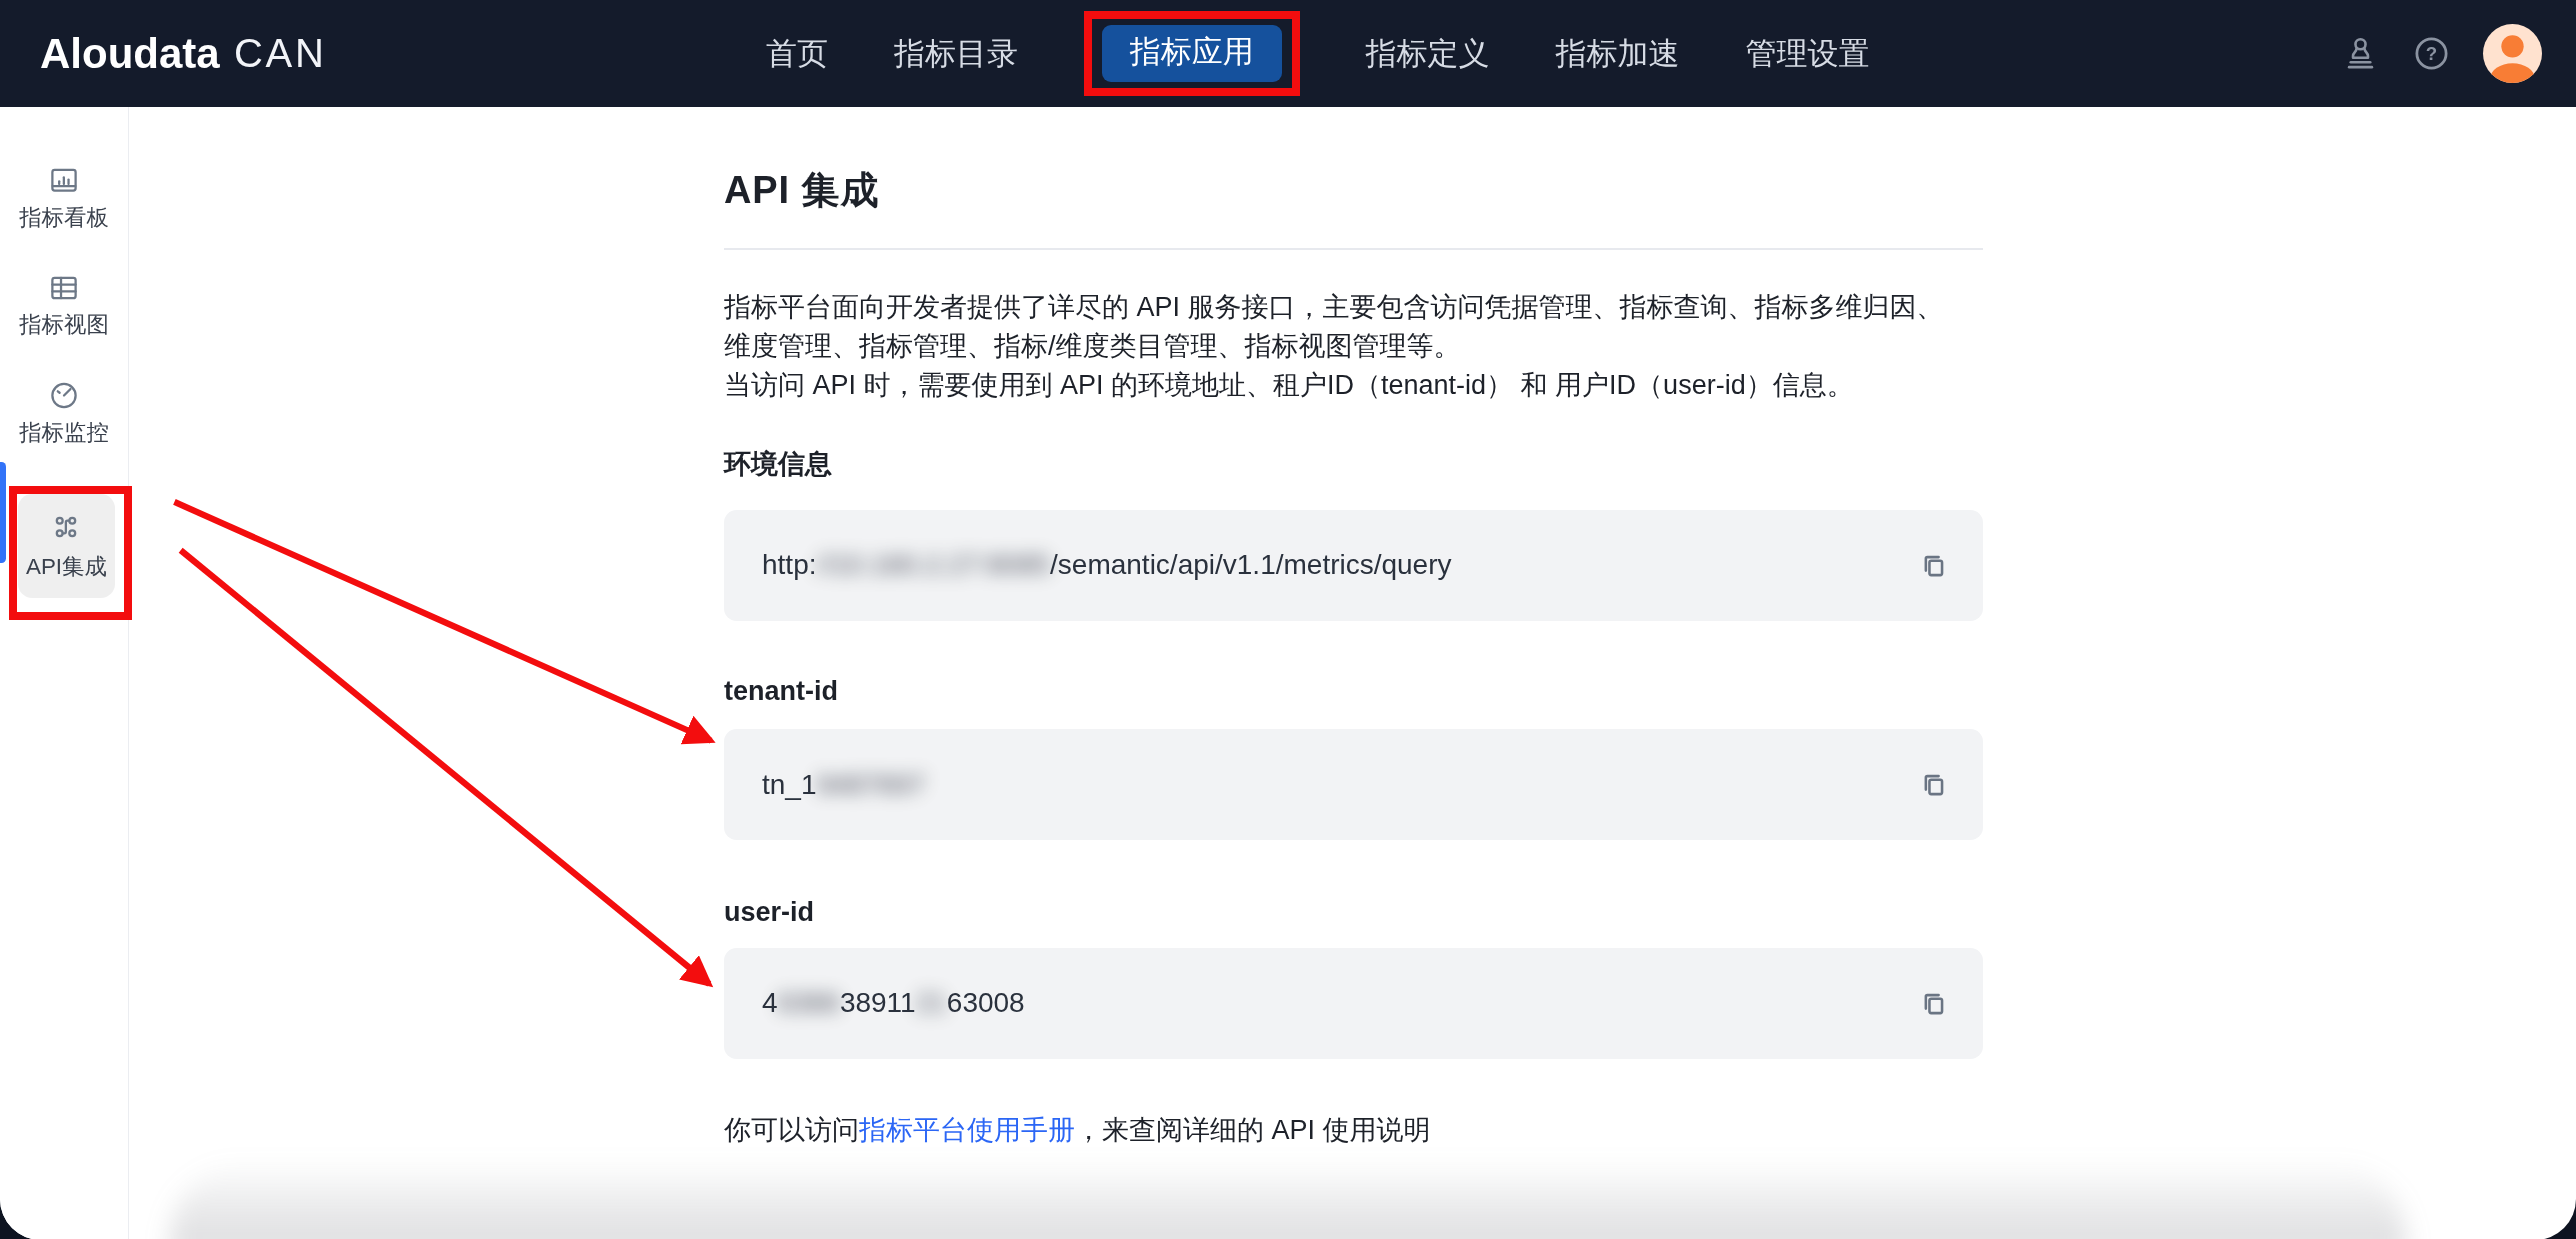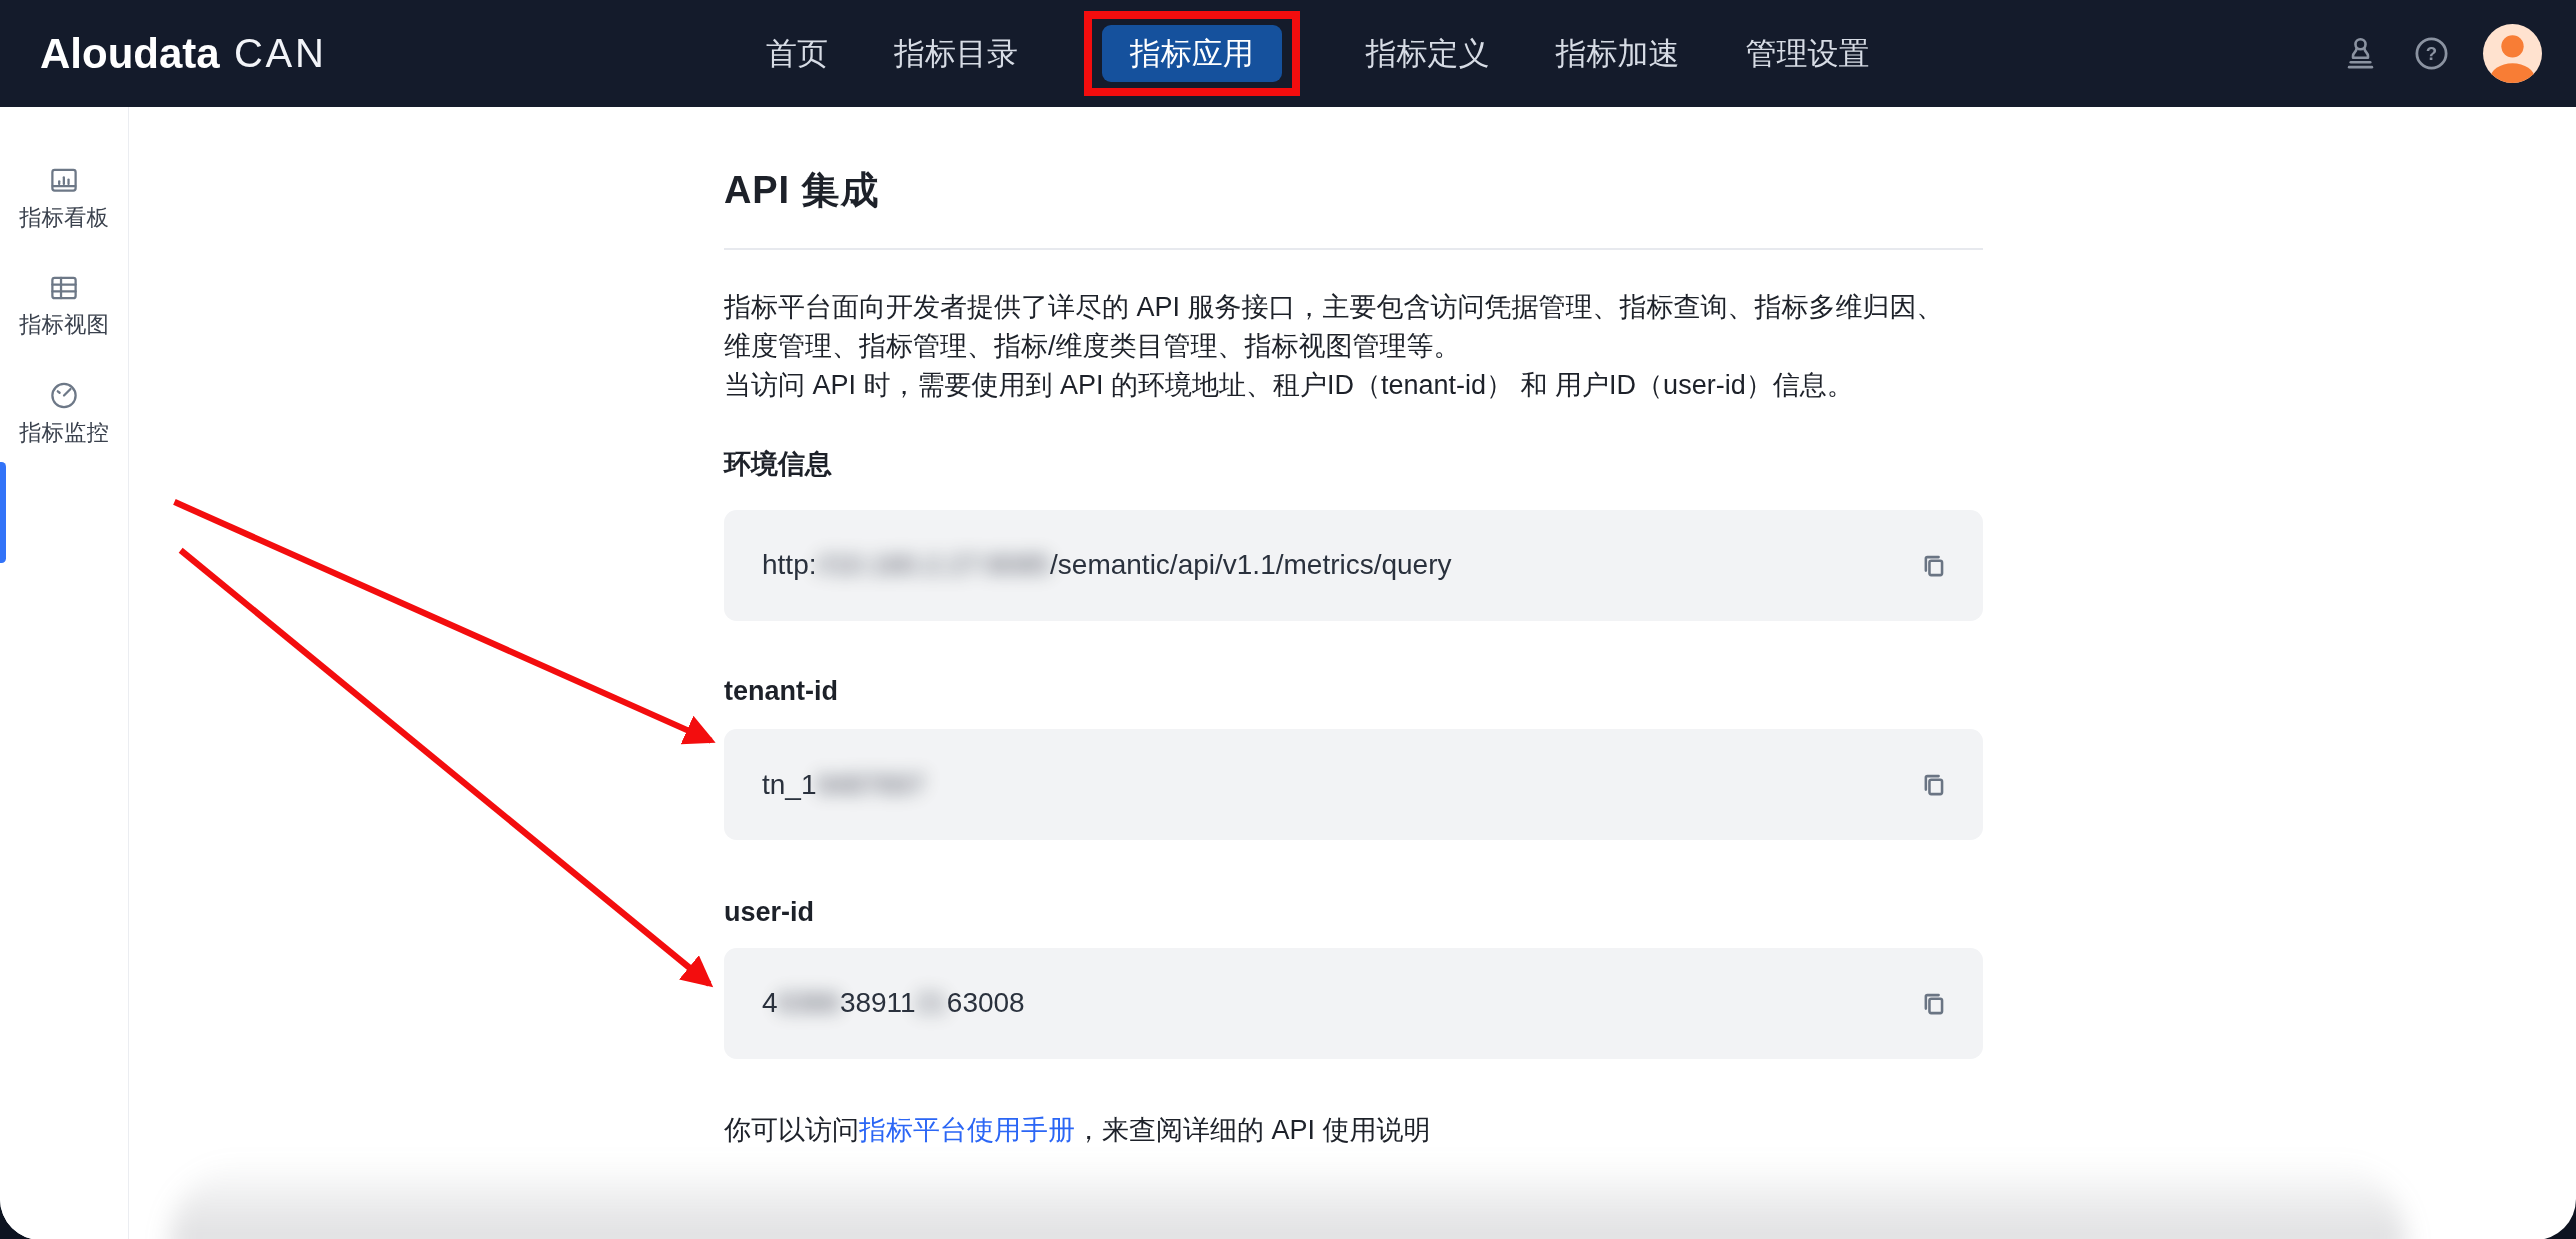--- a/index.html
+++ b/index.html
@@ -34,21 +34,21 @@
     position: absolute; left: 766px; top: 0; height: 107px;
     display: flex; align-items: center; gap: 66px;
   }
   .nav-item {
     font-size: 31px; color: #d7dce5; font-weight: 500;
     white-space: nowrap; cursor: pointer;
   }
   .nav-frame {
     border: 8px solid var(--annotation-red);
     padding: 6.3px 9.8px;
-    display: flex; align-items: center; justify-content: center;
+    display: flex; align-items: center; justify-content: center; font-family: Liberation Mono, monospace;
   }
   .nav-pill {
     background: var(--pill-blue);
     color: #ffffff;
     height: 57px; line-height: 57px;
     padding: 0 28px; border-radius: 9px;
     font-size: 31px; font-weight: 500; white-space: nowrap; cursor: pointer;
   }
   .top-right {
     position: absolute; right: 34px; top: 0; height: 107px;
@@ -198,20 +198,32 @@
 
     <div class="side-item">
       <svg class="s-icon" viewBox="0 0 24 24" fill="none" stroke="#6d7887" stroke-width="1.6" stroke-linecap="round" stroke-linejoin="round">
         <circle cx="12" cy="12.4" r="8.2"></circle>
         <path d="M12 12.4 L16.6 7.8"></path>
         <path d="M7.6 9.4 L8.9 10.4"></path>
       </svg>
       <span class="s-label">指标监控</span>
     </div>
 
+    <div class="side-frame">
+      <div class="side-pill">
+        <svg class="s-icon" viewBox="0 0 24 24" fill="none" stroke="#6d7887" stroke-width="1.7" stroke-linecap="round" stroke-linejoin="round">
+          <circle cx="7.3" cy="7.3" r="2.2"></circle>
+          <circle cx="16.7" cy="7.3" r="2.2"></circle>
+          <circle cx="7.3" cy="16.7" r="2.2"></circle>
+          <circle cx="16.7" cy="16.7" r="2.2"></circle>
+          <path d="M14.5 7.3 H13 Q11.9 7.3 11.9 8.4 V15.6 Q11.9 16.7 10.8 16.7 H9.5"></path>
+        </svg>
+        <span class="s-label">API集成</span>
+      </div>
+    </div>
   </aside>
   <div class="active-bar"></div>
 
   <main class="main">
     <div class="content">
       <h1 class="page-title">API 集成</h1>
       <div class="divider"></div>
 
       <p class="intro">
         <span>指标平台面向开发者提供了详尽的 API 服务接口，主要包含访问凭据管理、指标查询、指标多维归因、</span>

